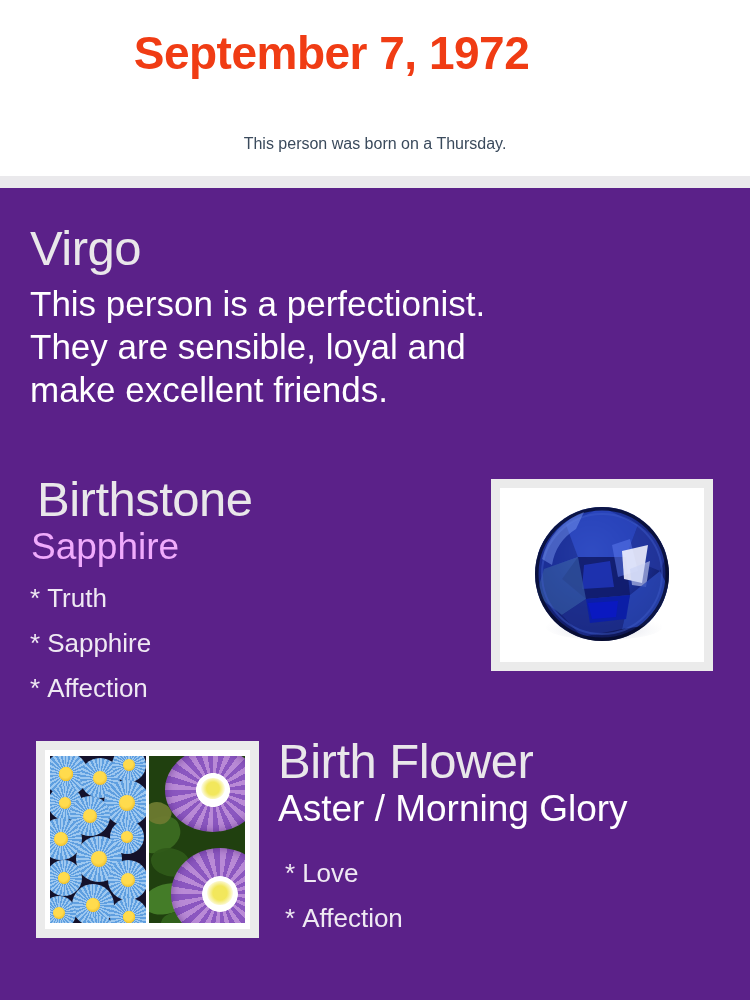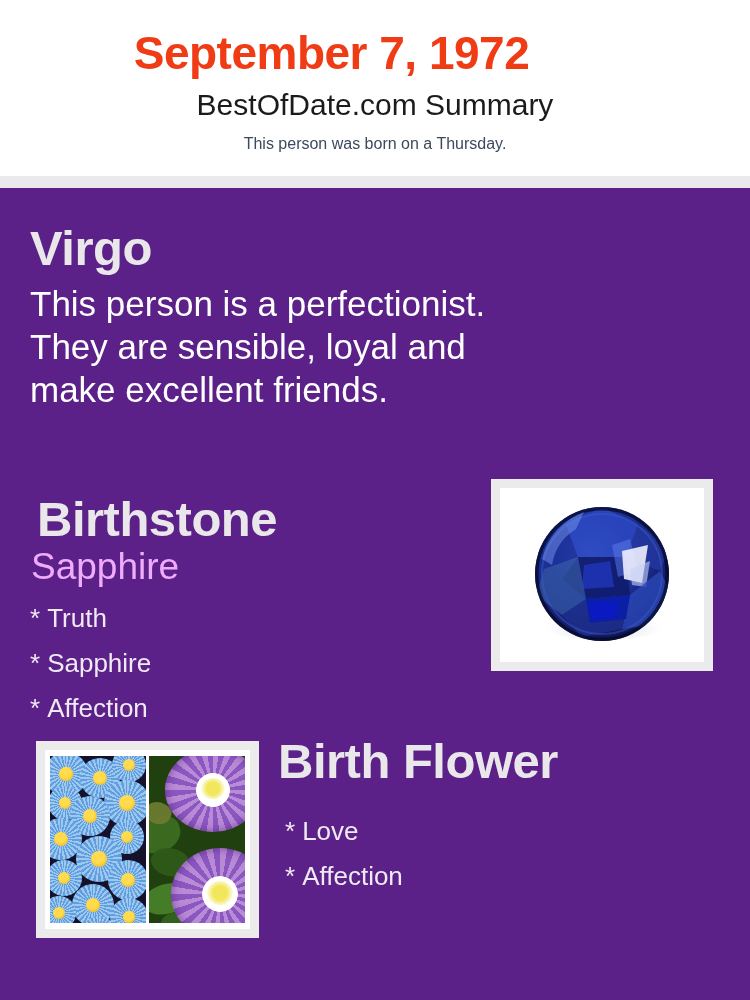--- a/index.html
+++ b/index.html
@@ -80,36 +80,36 @@
     height:812px;
     background:#5B2189;
   }
 
   
   #zodiac-block { position:absolute; left:30px; top:32px; width:660px; }
 
   .big-head {
     font-size:49px;
     line-height:56px;
-    font-weight:700;
+    font-weight:400;
     letter-spacing:-0.5px;
     color:#e9e7ea;
   }
 
   #zodiac-desc {
     margin-top:6px;
     font-size:35px;
     line-height:43px;
     font-weight:400;
     color:#ffffff;
   }
   #zodiac-desc span { display:block; white-space:nowrap; }
 
   
-  #birthstone-block { position:absolute; left:30px; top:283px; width:450px;margin-top:20px; }
+  #birthstone-block { position:absolute; left:30px; top:283px; width:450px; }
   #birthstone-title { padding-left:7px; }
   #birthstone-name {
     margin-top:-2px;
     font-size:37px;
     line-height:44px;
     font-weight:400;
     color:#f0abfc;
     padding-left:1px;
   }
 
@@ -212,21 +212,20 @@
     opacity:.95;
   }
 </style>
 </head>
 <body>
 
 <div id="card">
 
   <div id="header">
     <div id="date-title">September 7, 1972</div>
-    <div id="site-subtitle">BestOfDate.com Summary</div>
     <div id="born-line">This person was born on a Thursday.</div>
   </div>
 
   <div id="divider-band"></div>
 
   <div id="body-panel">
 
     <div id="zodiac-block">
       <div class="big-head">Virgo</div>
       <div id="zodiac-desc">
@@ -299,20 +298,21 @@
 
               <path d="M16 60 A67 67 0 0 1 58 13 L50 30 A52 52 0 0 0 26 66 Z" fill="#7f9df5" opacity=".45"></path>
             </g>
           </svg>
         </div>
       </div>
     </div>
 
     <div id="flower-block">
       <div class="big-head">Birth Flower</div>
+      <div id="flower-name">Aster / Morning Glory</div>
       <div class="trait-list">
         <div class="trait">
           <span class="star">*</span><span>Love</span>
         </div>
         <div class="trait">
           <span class="star">*</span><span>Affection</span>
         </div>
       </div>
     </div>
 

